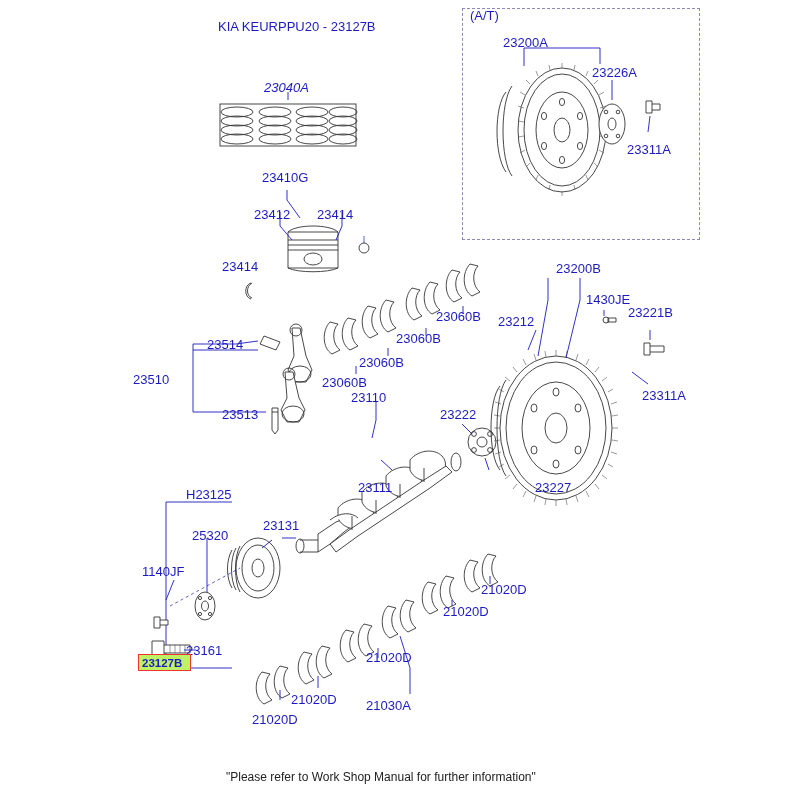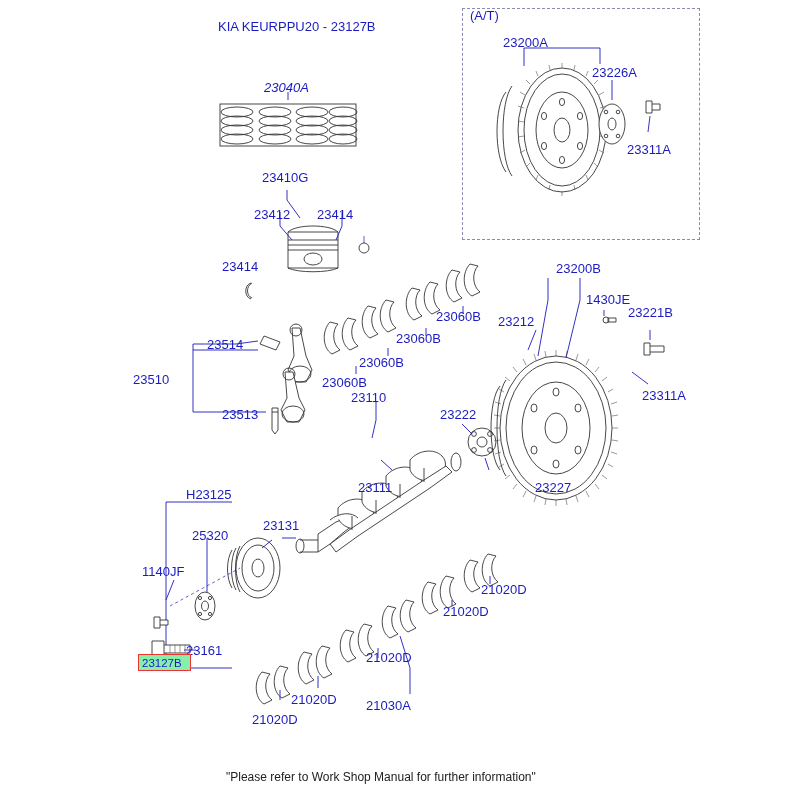--- a/index.html
+++ b/index.html
@@ -3,22 +3,22 @@
 <meta charset="utf-8">
 <style>
   html,body{margin:0;padding:0;background:#ffffff;}
   body{width:800px;height:800px;position:relative;overflow:hidden;
        font-family:"Liberation Sans", sans-serif;color:#1a1aa8;}
   #stage{position:absolute;left:0;top:0;width:800px;height:800px;}
   .lbl{position:absolute;font-size:13px;color:#1b1bbf;white-space:nowrap;
        letter-spacing:0px;}
   .title{position:absolute;font-size:13px;color:#1b1bbf;white-space:nowrap;}
   .footer{position:absolute;font-size:12px;color:#222;white-space:nowrap;}
-  .hl{position:absolute;border:1.6px solid #e33;background:#86efac;
-      font-size:11.5px;color:#1b1bbf;padding:1px 3px;box-sizing:border-box;}
+  .hl{position:absolute;border:1.6px solid #e33;background:#bef264;
+      font-size:11.5px;color:#1b1bbf;padding:1px 3px;box-sizing:border-box;font-weight:bold;}
   .dash{position:absolute;border:1px dashed #8a8ab5;box-sizing:border-box;}
   svg.ov{position:absolute;left:0;top:0;width:800px;height:800px;overflow:visible;}
   .ln{stroke:#1b1bbf;stroke-width:0.9;fill:none;}
   .lnthin{stroke:#1b1bbf;stroke-width:0.7;fill:none;}
   .part{stroke:#333;stroke-width:0.9;fill:none;}
   .partf{stroke:#333;stroke-width:0.9;fill:#ffffff;}
   .hatch{stroke:#555;stroke-width:0.6;fill:none;}
 </style>
 </head>
 <body>

